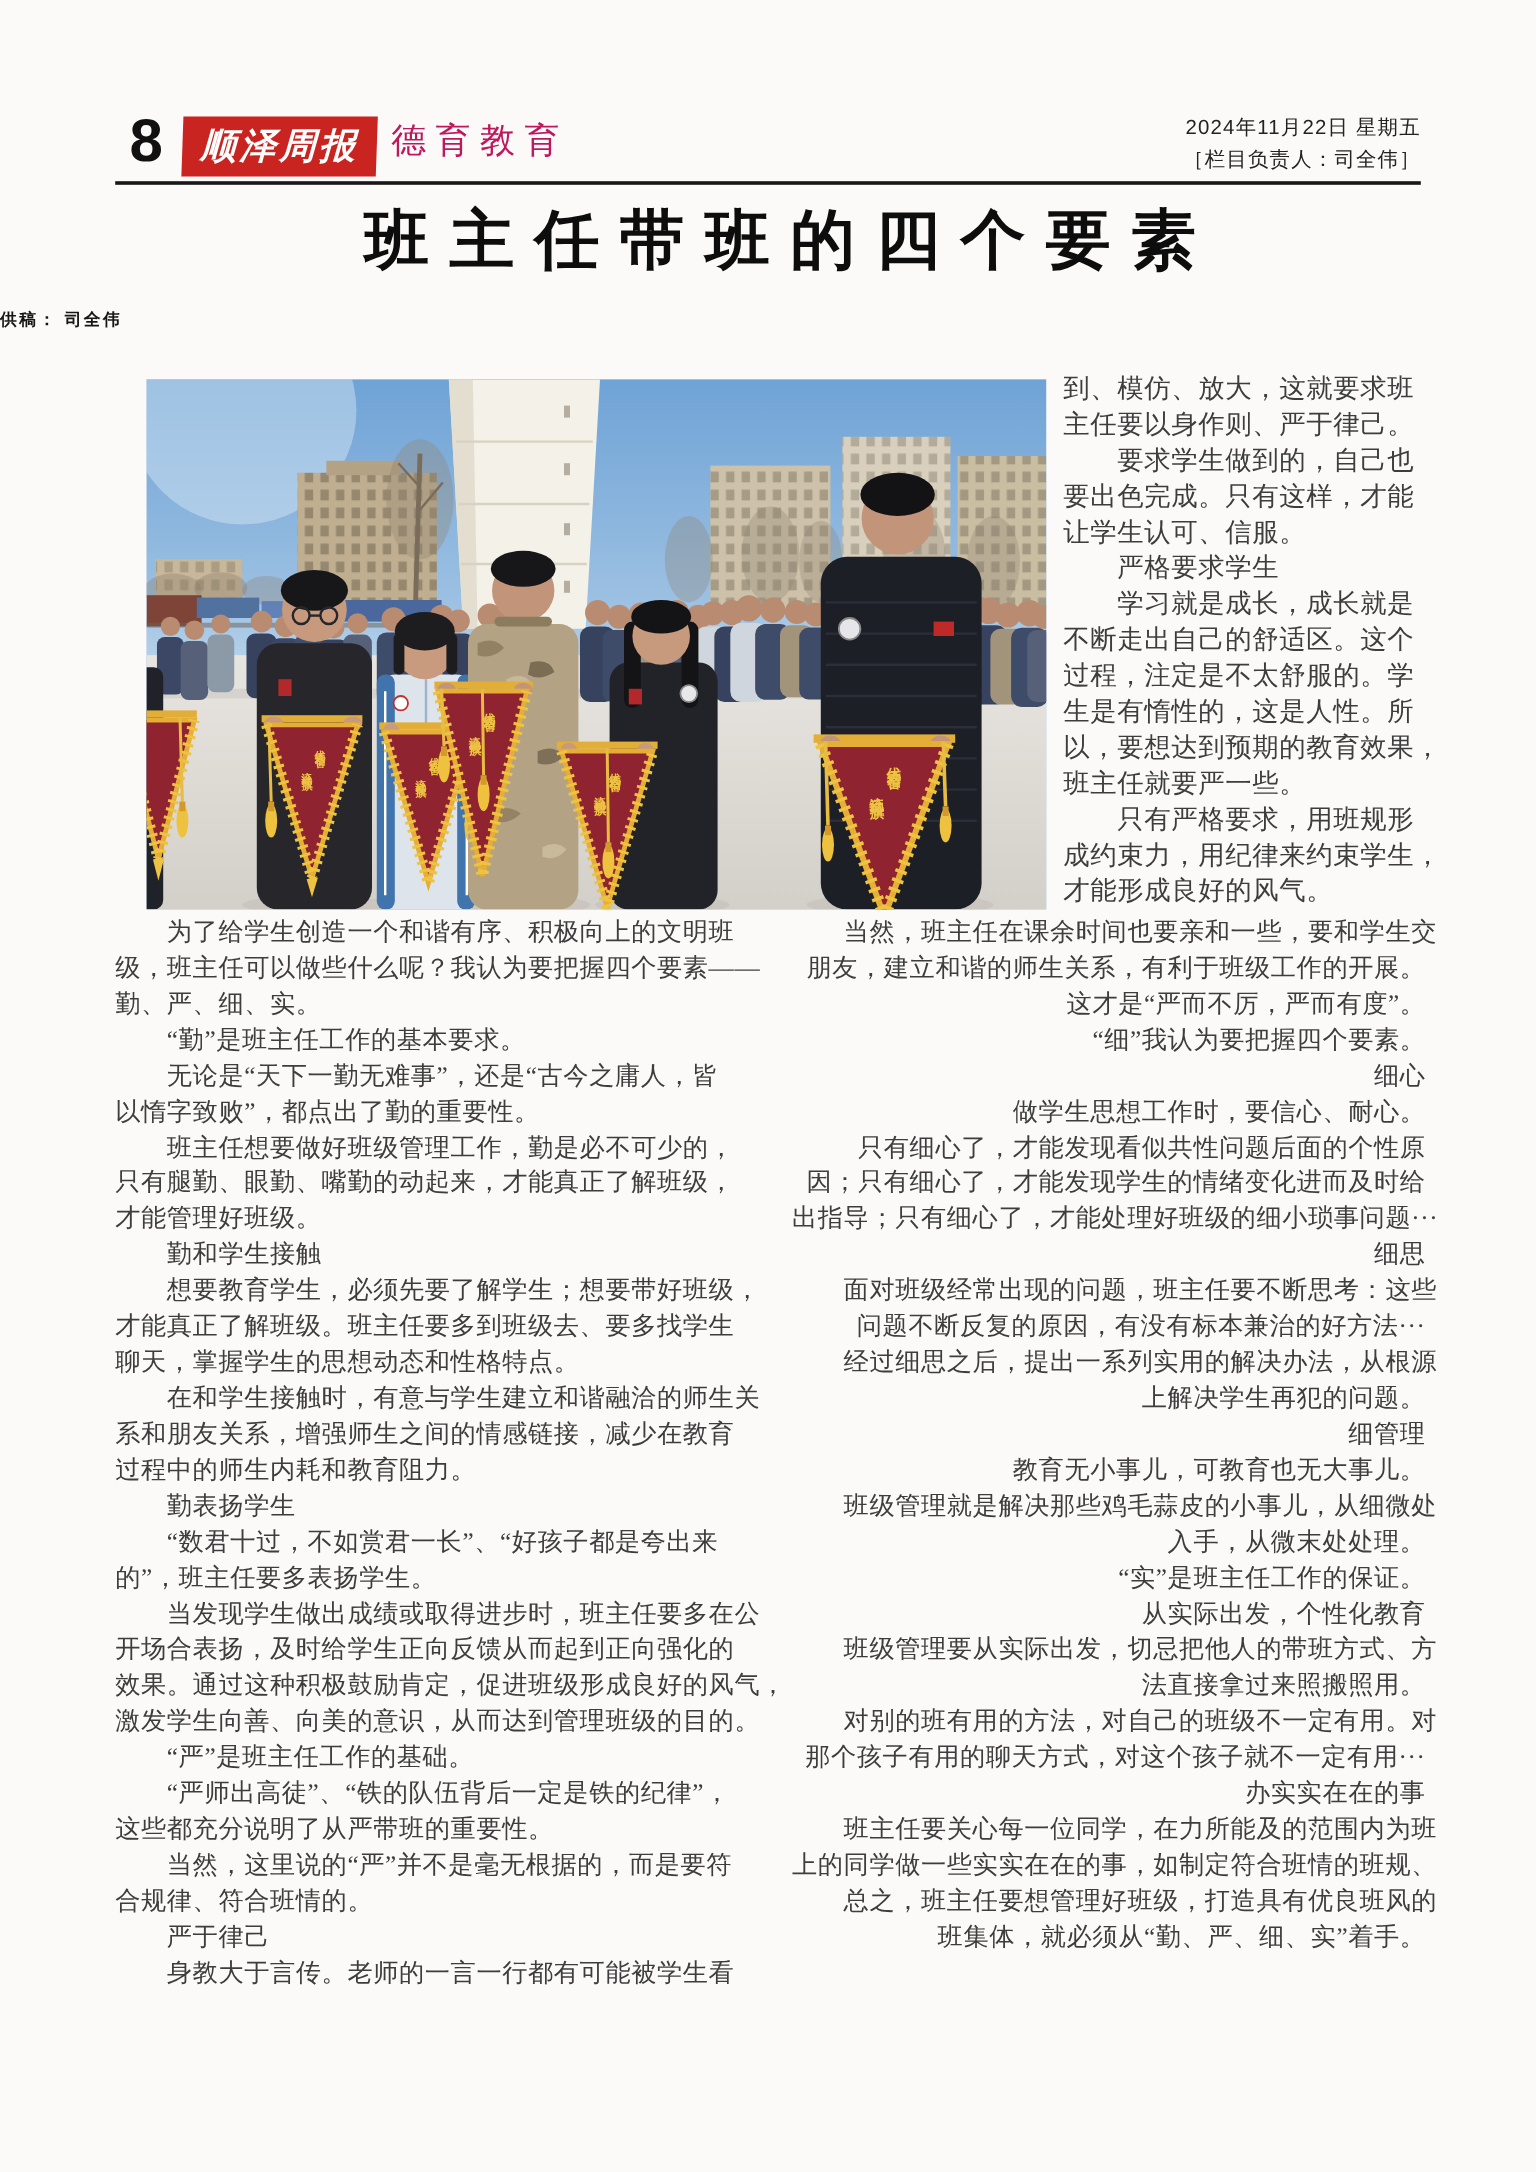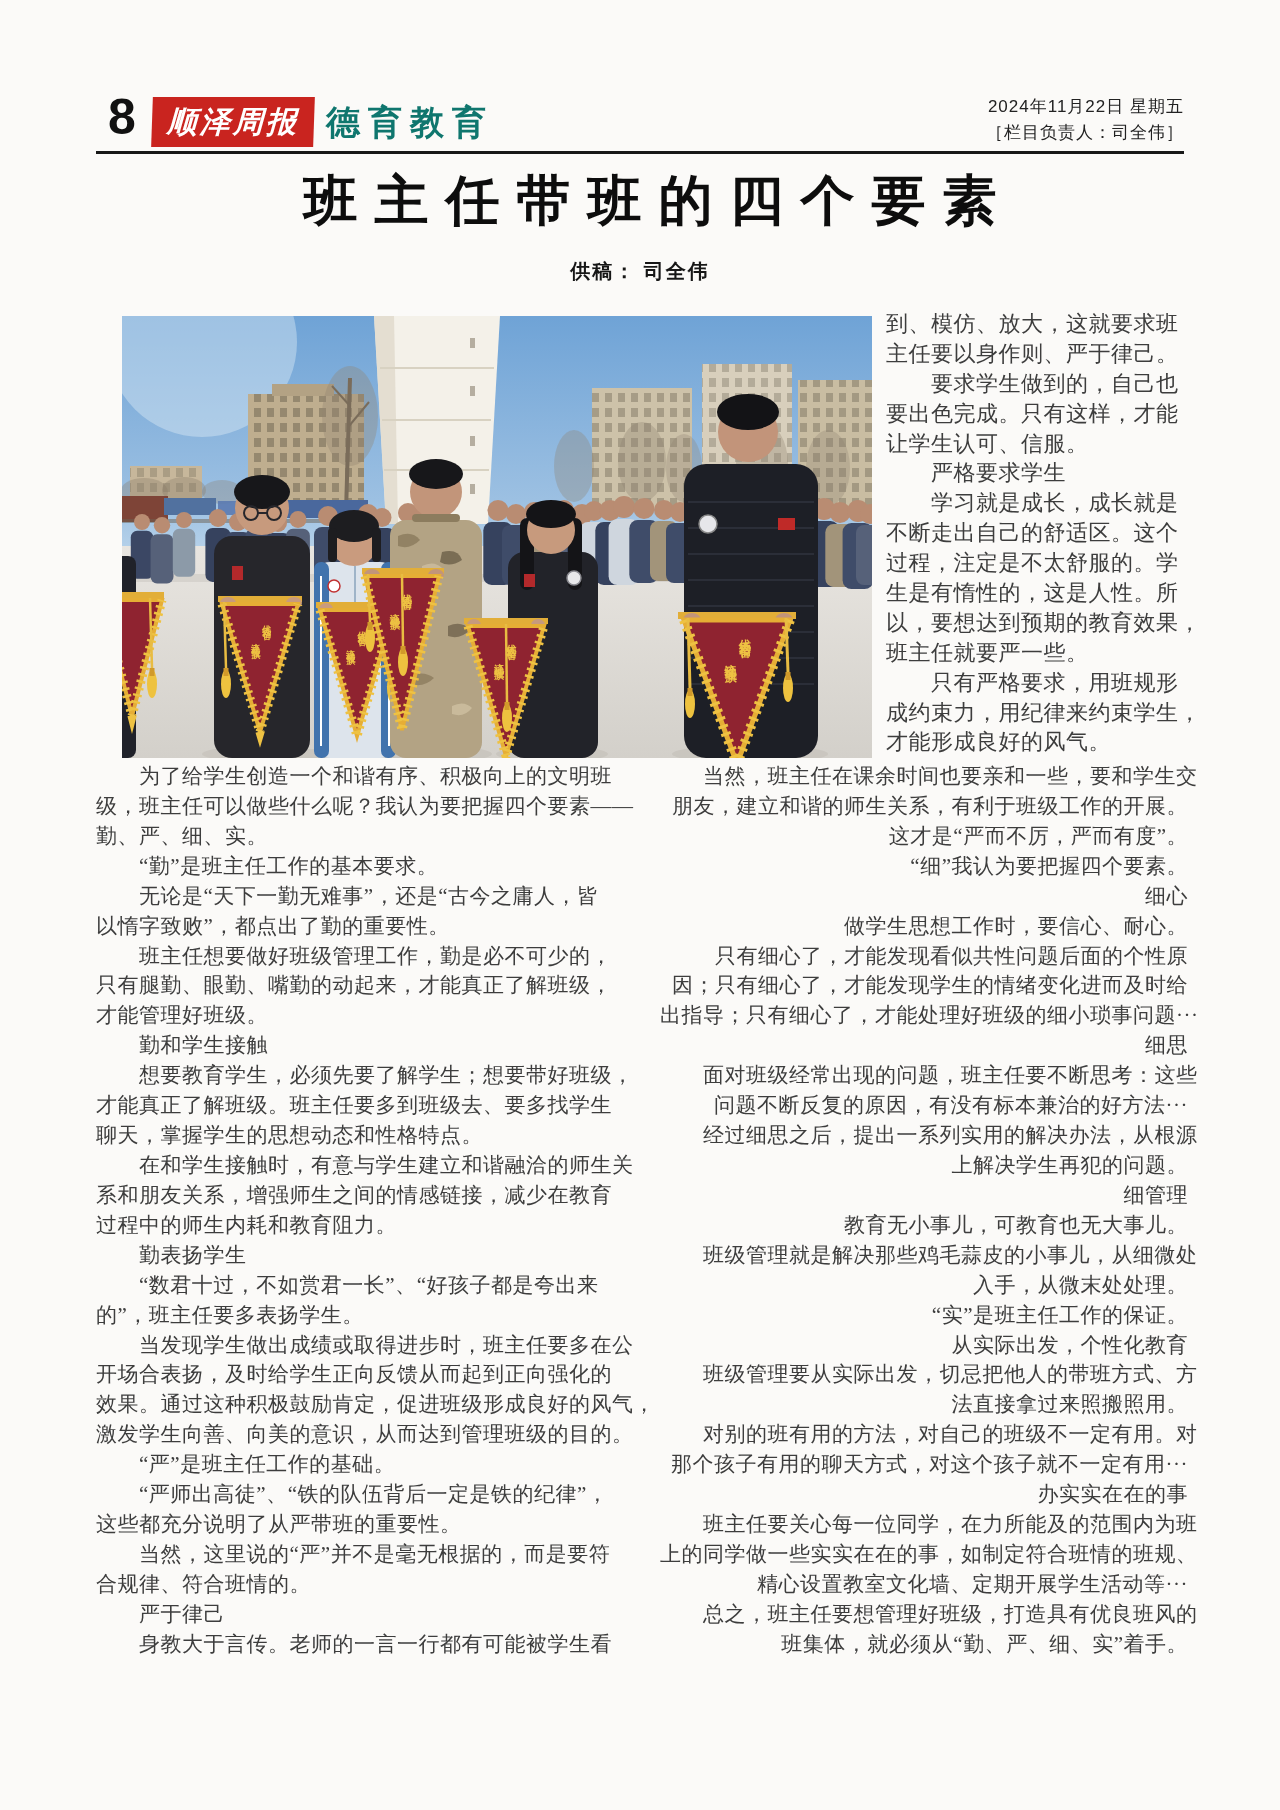--- a/index.html
+++ b/index.html
@@ -18,39 +18,39 @@
   .masthead-logo{
     position:absolute; left:152px; top:97px; width:162px; height:50px;
     background:#c9241f; color:#fff; display:flex; align-items:center; justify-content:center;
     font-family:"Liberation Serif","DejaVu Serif",serif;
     font-size:30px; font-weight:bold; font-style:italic; letter-spacing:3px;
     transform:skewX(-2deg);
   }
   .section-title{
     position:absolute; left:326px; top:100px;
     font-family:"Liberation Sans","DejaVu Sans",sans-serif;
-    font-size:34px; font-weight:700; color:#0f766e; letter-spacing:8px; line-height:1.3;
+    font-size:29px; font-weight:400; color:#be185d; letter-spacing:8px; line-height:1.3;
   }
   .dateblock{
     position:absolute; right:96px; top:94px; text-align:right;
     font-family:"Liberation Sans","DejaVu Sans",sans-serif;
     font-size:17px; color:#222; line-height:1.5; letter-spacing:1px;
   }
   .rule{ position:absolute; left:96px; right:96px; top:151px; height:3px; background:#181818; }
   
   .article-title{
     position:absolute; left:0; right:0; top:162px; text-align:center;
     font-family:"Liberation Sans","DejaVu Sans",sans-serif;
     font-size:54px; font-weight:900; color:#0d0d0d; letter-spacing:17px;
     text-indent:17px; line-height:76px;padding-left:20px;
   }
   .byline{
-    position:absolute; left:0; right:0; top:258px; text-align:center;
+    position:absolute; left:0; right:0; top:258px; text-align:left;
     font-family:"Liberation Sans","DejaVu Sans",sans-serif;
-    font-size:20px; font-weight:bold; color:#161616; letter-spacing:2px;
+    font-size:14px; font-weight:bold; color:#161616; letter-spacing:2px;
   }
   
   .photo{
     position:absolute; left:122px; top:316px; width:750px; height:442px;
     overflow:hidden; background:#bcd3e8;
   }
   .photo svg{ display:block; }
   .pennant-label{
     position:absolute; display:flex; flex-direction:row-reverse; justify-content:center;
     color:#eec243; font-weight:bold;
@@ -427,18 +427,17 @@
       <div class="tline">入手，从微末处处理。</div>
       <div class="tline">　　“实”是班主任工作的保证。</div>
       <div class="tline">　　从实际出发，个性化教育</div>
       <div class="tline">　　班级管理要从实际出发，切忌把他人的带班方式、方</div>
       <div class="tline">法直接拿过来照搬照用。</div>
       <div class="tline">　　对别的班有用的方法，对自己的班级不一定有用。对</div>
       <div class="tline">那个孩子有用的聊天方式，对这个孩子就不一定有用···</div>
       <div class="tline">　　办实实在在的事</div>
       <div class="tline">　　班主任要关心每一位同学，在力所能及的范围内为班</div>
       <div class="tline">上的同学做一些实实在在的事，如制定符合班情的班规、</div>
-      <div class="tline">精心设置教室文化墙、定期开展学生活动等···</div>
       <div class="tline">　　总之，班主任要想管理好班级，打造具有优良班风的</div>
       <div class="tline">班集体，就必须从“勤、严、细、实”着手。</div>
     </div>
 
 </div>
 
 </body></html>

